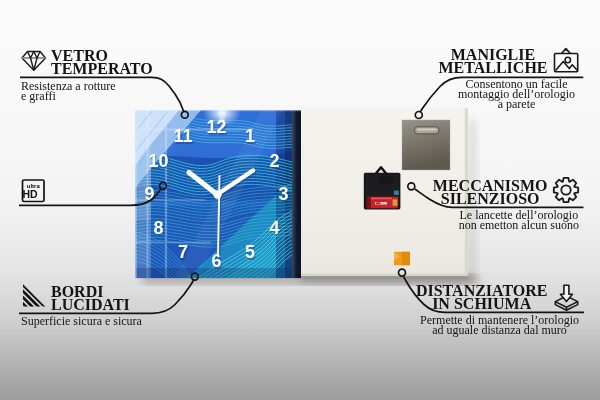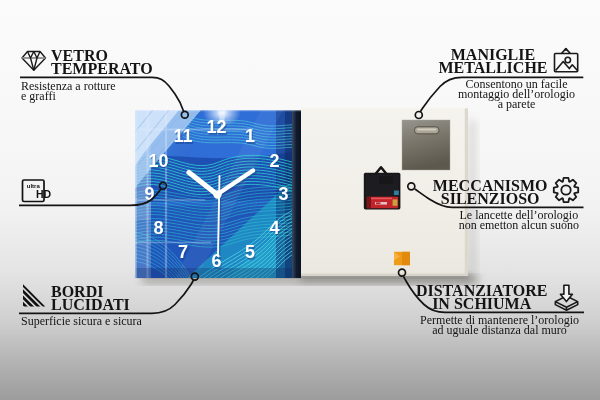--- a/index.html
+++ b/index.html
@@ -263,21 +263,21 @@
 </g>
 <path d="M562.9,181.5 L563.6,177.8 L568.4,177.8 L569.1,181.5 L569.8,181.8 L572.9,179.7 L576.3,183.1 L574.2,186.2 L574.5,186.9 L578.2,187.6 L578.2,192.4 L574.5,193.1 L574.2,193.8 L576.3,196.9 L572.9,200.3 L569.8,198.2 L569.1,198.5 L568.4,202.2 L563.6,202.2 L562.9,198.5 L562.2,198.2 L559.1,200.3 L555.7,196.9 L557.8,193.8 L557.5,193.1 L553.8,192.4 L553.8,187.6 L557.5,186.9 L557.8,186.2 L555.7,183.1 L559.1,179.7 L562.2,181.8 Z" fill="none" stroke="#1a1a1a" stroke-width="1.8" stroke-linejoin="round"></path>
 <circle cx="566" cy="190" r="4.7" fill="none" stroke="#1a1a1a" stroke-width="1.8"></circle>
 <g stroke="#1a1a1a" stroke-width="1.6" stroke-linejoin="round">
 <path d="M555.3,301.6 L566.5,296 L577.7,301.6 L566.5,307.2 Z M555.3,301.6 V304.6 L566.5,310.2 L577.7,304.6 V301.6 M566.5,307.2 V310.2" fill="none"></path>
 <path d="M563.9,285.3 H568.9 V294.3 H572.4 L566.4,301.6 L560.4,294.3 H563.9 Z" fill="#f4f4f4"></path>
 </g>
 </svg>
 
 <div style="position:absolute;left:22.5px;top:182.5px;width:21.5px;text-align:center;font-family:'Liberation Sans',sans-serif;font-weight:bold;font-size:6px;line-height:7px;color:#111">ultra</div>
-<div style="position:absolute;left:22.5px;top:188.5px;width:42px;text-align:center;font-family:'Liberation Sans',sans-serif;font-weight:bold;font-size:10.5px;line-height:11px;color:#111">HD</div>
+<div style="position:absolute;left:22.5px;top:188.5px;width:42px;text-align:left;font-family:'Liberation Sans',sans-serif;font-weight:bold;font-size:10.5px;line-height:11px;color:#111">HD</div>
 
 <div class="t" style="left:51px;top:48.7px">VETRO<br>TEMPERATO</div>
 <div class="s" style="left:21px;top:80.5px">Resistenza a rotture<br>e graffi</div>
 <div class="t" style="left:51px;top:284.8px">BORDI<br>LUCIDATI</div>
 <div class="s" style="left:21px;top:315.9px">Superficie sicura e sicura</div>
 
 <div class="t r" style="right:52.5px;top:47.8px">MANIGLIE<br>METALLICHE</div>
 <div class="s r" style="right:25px;top:78.6px">Consentono un facile<br>montaggio dell’orologio<br>a parete</div>
 <div class="t r" style="right:52.5px;top:178.6px">MECCANISMO<br>SILENZIOSO</div>
 <div class="s r" style="right:21px;top:210px">Le lancette dell’orologio<br>non emetton alcun suono</div>

